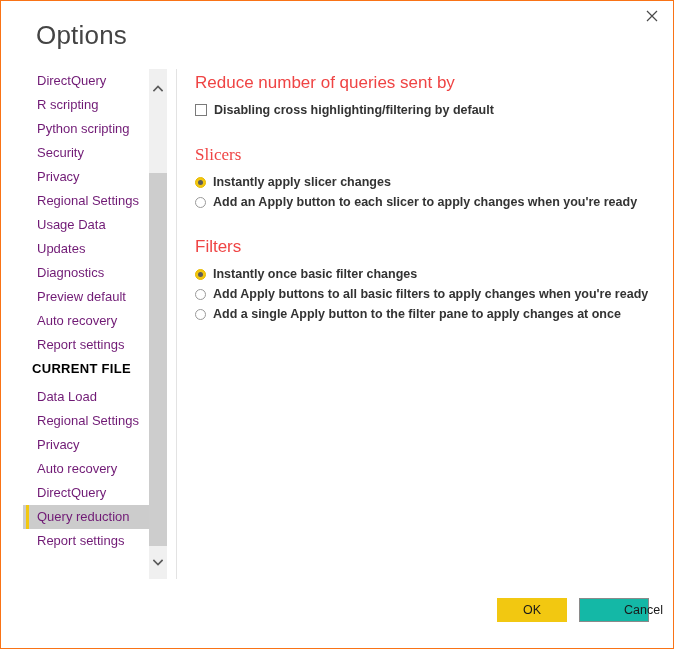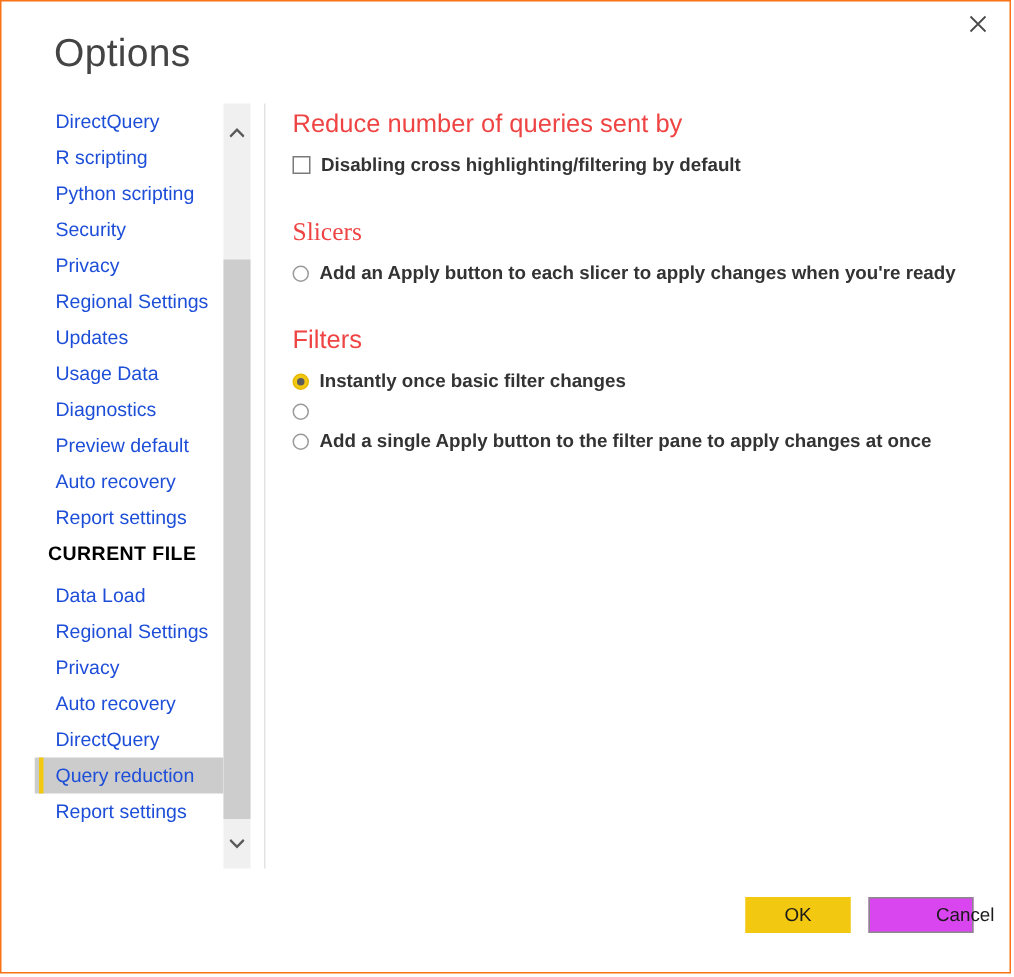--- a/index.html
+++ b/index.html
@@ -61,21 +61,21 @@
     width: 126px;
     height: 510px;
     overflow: hidden;
   }
   .nav-item {
     position: relative;
     height: 24px;
     line-height: 24px;
     padding-left: 14px;
     font-size: 13px;
-    color: #1d4ed8;
+    color: #701a75;
     white-space: nowrap;
     cursor: pointer;
   }
   .nav-item.selected {
     background: #cccccc;
   }
   .nav-item.selected::before {
     content: "";
     position: absolute;
     left: 3px;
@@ -226,21 +226,21 @@
     color: #1a1a1a;
     cursor: pointer;
     box-sizing: border-box;
     padding: 0;
   }
   #ok-button {
     background: #f2c811;
     border: 1px solid #f2c811;
   }
   #cancel-button {
-    background: #d946ef;
+    background: #14b8a6;
     border: 1px solid #8a8a8a;
     padding-left: 44px;
   }
 </style>
 </head>
 <body>
 
 <div id="dialog">
 
   <button id="close-btn" aria-label="Close">
@@ -265,24 +265,24 @@
       <div class="nav-item">
         <span>Security</span>
       </div>
       <div class="nav-item">
         <span>Privacy</span>
       </div>
       <div class="nav-item">
         <span>Regional Settings</span>
       </div>
       <div class="nav-item">
+        <span>Usage Data</span>
+      </div>
+      <div class="nav-item">
         <span>Updates</span>
-      </div>
-      <div class="nav-item">
-        <span>Usage Data</span>
       </div>
       <div class="nav-item">
         <span>Diagnostics</span>
       </div>
       <div class="nav-item">
         <span>Preview default</span>
       </div>
       <div class="nav-item">
         <span>Auto recovery</span>
       </div>
@@ -339,32 +339,37 @@
     <h2 class="section-heading" id="heading-reduce">Reduce number of queries sent by</h2>
 
     <div class="opt-row">
       <span class="checkbox-box"></span>
       <span class="opt-label">Disabling cross highlighting/filtering by default</span>
     </div>
 
     <h2 class="section-heading" id="heading-slicers">Slicers</h2>
 
     <div class="opt-row">
+      <span class="radio-outer checked"></span>
+      <span class="opt-label">Instantly apply slicer changes</span>
+    </div>
+    <div class="opt-row">
       <span class="radio-outer"></span>
       <span class="opt-label">Add an Apply button to each slicer to apply changes when you're ready</span>
     </div>
 
     <h2 class="section-heading" id="heading-filters">Filters</h2>
 
     <div class="opt-row">
       <span class="radio-outer checked"></span>
       <span class="opt-label">Instantly once basic filter changes</span>
     </div>
     <div class="opt-row">
       <span class="radio-outer"></span>
+      <span class="opt-label">Add Apply buttons to all basic filters to apply changes when you're ready</span>
     </div>
     <div class="opt-row">
       <span class="radio-outer"></span>
       <span class="opt-label">Add a single Apply button to the filter pane to apply changes at once</span>
     </div>
 
   </div>
 
   <div id="footer">
     <button class="dlg-btn" id="ok-button">OK</button>

